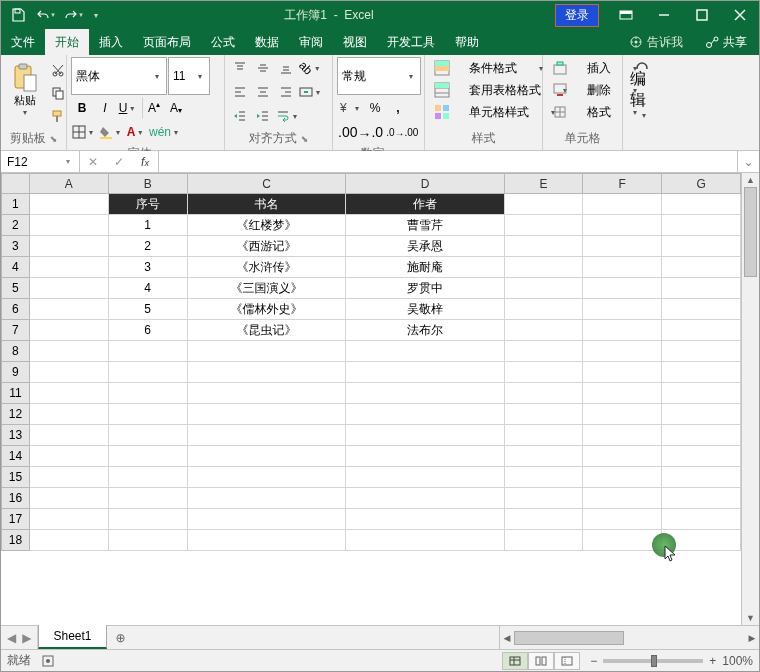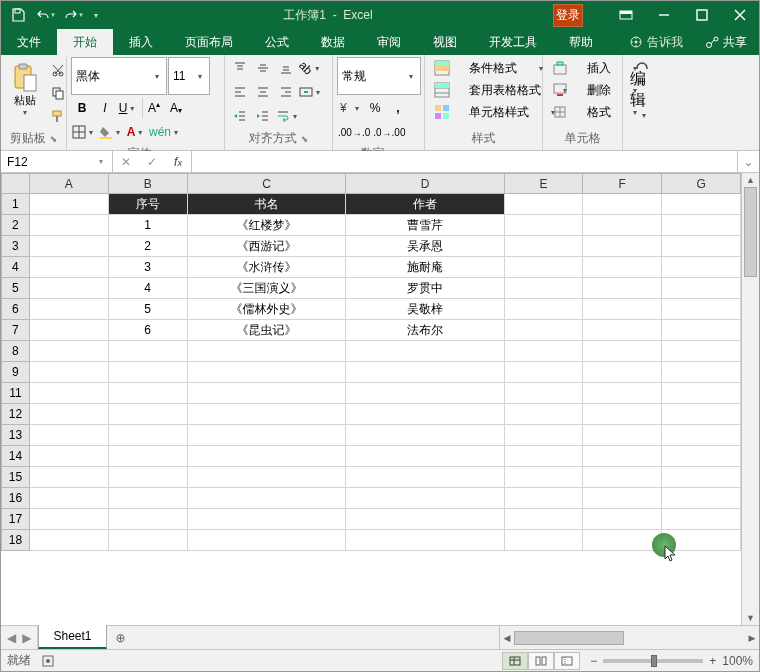--- a/index.html
+++ b/index.html
@@ -4,27 +4,27 @@
 <style>
 *{box-sizing:border-box;margin:0;padding:0;font-family:"Microsoft YaHei",Arial,sans-serif;font-size:12px;user-select:none}
 body{background:#fff;overflow:hidden}
 .app{width:760px;height:672px;display:flex;flex-direction:column;border:1px solid #999}
 
 
 .titlebar{height:28px;background:#0c6b3b;display:flex;align-items:center;color:#fff}
 .qat{display:flex;align-items:center;gap:2px;padding-left:4px}
 .qat-btn{width:26px;height:24px;display:flex;align-items:center;justify-content:center;color:#fff}
 .title-center{flex:1;text-align:center;color:#d9ead3}
-.login-btn{background:#c2410c;color:#fff;padding:2px 2px;margin-right:24px;border:1px solid #c06a3a}
+.login-btn{background:#1d4ed8;color:#fff;padding:2px 9px;margin-right:8px;border:1px solid #c06a3a}
 .win-ctrl{display:flex}
 .win-btn{width:38px;height:28px;display:flex;align-items:center;justify-content:center;color:#fff}
 
 
 .tabs{height:26px;background:#0c6b3b;display:flex;align-items:stretch;color:#fff}
-.tab{padding:0 16px;display:flex;align-items:center;cursor:pointer}
+.tab{padding:0 10px;display:flex;align-items:center;cursor:pointer}
 .tab.active{background:#f1f1f1;color:#0c6b3b}
 .tab-spacer{flex:1}
 .tab-tell{display:flex;align-items:center;gap:4px;padding:0 10px;color:#d9ead3}
 .tab-share{display:flex;align-items:center;gap:4px;padding:0 12px;color:#fff}
 
 
 .ribbon{height:96px;background:#f1f1f1;border-bottom:1px solid #c4c4c4;display:flex}
 .group{border-right:1px solid #d0d0d0;display:flex;flex-direction:column;padding:2px 4px 0}
 .group-body{flex:1;display:flex;align-items:flex-start;gap:2px}
 .group-label{text-align:center;font-size:11px;color:#666;padding:2px 0 3px;display:flex;justify-content:center;align-items:center;gap:4px}
@@ -33,21 +33,21 @@
 .dd{width:10px;font-size:8px;color:#555;text-align:center}
 .vstack{display:flex;flex-direction:column;gap:1px}
 .hstack{display:flex;gap:1px;align-items:center}
 .bigbtn{display:flex;flex-direction:column;align-items:center;justify-content:center;padding:2px 6px;cursor:pointer;border:1px solid transparent;height:66px}
 .fontbox{height:38px;border:1px solid #aaa;background:#fff;padding:0 4px;display:flex;align-items:center;cursor:pointer}
 .fontbox .dd{margin-left:4px}
 .menuitem{height:22px;display:flex;align-items:center;gap:19px;padding:0 4px;cursor:pointer;border:1px solid transparent;white-space:nowrap}
 
 
 .fbar{height:22px;border-bottom:1px solid #c4c4c4;display:flex;align-items:stretch;background:#fff}
-.namebox{width:112px;border-right:1px solid #c4c4c4;padding:0 6px;display:flex;align-items:center;justify-content:space-between;background:#fff}
+.namebox{width:79px;border-right:1px solid #c4c4c4;padding:0 6px;display:flex;align-items:center;justify-content:space-between;background:#fff}
 .namebox .dd{color:#888}
 .fbtns{display:flex;align-items:center;border-right:1px solid #c4c4c4}
 .fbtn{width:26px;display:flex;align-items:center;justify-content:center;color:#999;cursor:pointer;height:100%}
 .finput{flex:1;padding:0 6px;display:flex;align-items:center}
 .fexpand{width:22px;border-left:1px solid #c4c4c4;display:flex;align-items:center;justify-content:center;color:#888;cursor:pointer}
 
 
 .gridwrap{flex:1;display:flex;overflow:hidden;position:relative;background:#fff}
 .grid{flex:1;overflow:auto}
 table.sheet{border-collapse:collapse;table-layout:fixed}
@@ -384,21 +384,21 @@
               </svg>
               <span class="dd">▾</span>
             </div>
           <div class="rbtn">%</div>
           <div class="rbtn">
               <b>,</b>
             </div>
         </div>
         <div class="hstack">
           <div class="rbtn">
-              <span style="font-size:10px">.00→.0</span>
+              <span style="font-size:14px">.00→.0</span>
             </div>
           <div class="rbtn">
               <span style="font-size:10px">.0→.00</span>
             </div>
         </div>
       </div>
       <div class="group-label">
           <span>数字</span>
           <span class="dlaunch">⬊</span>
         </div>

